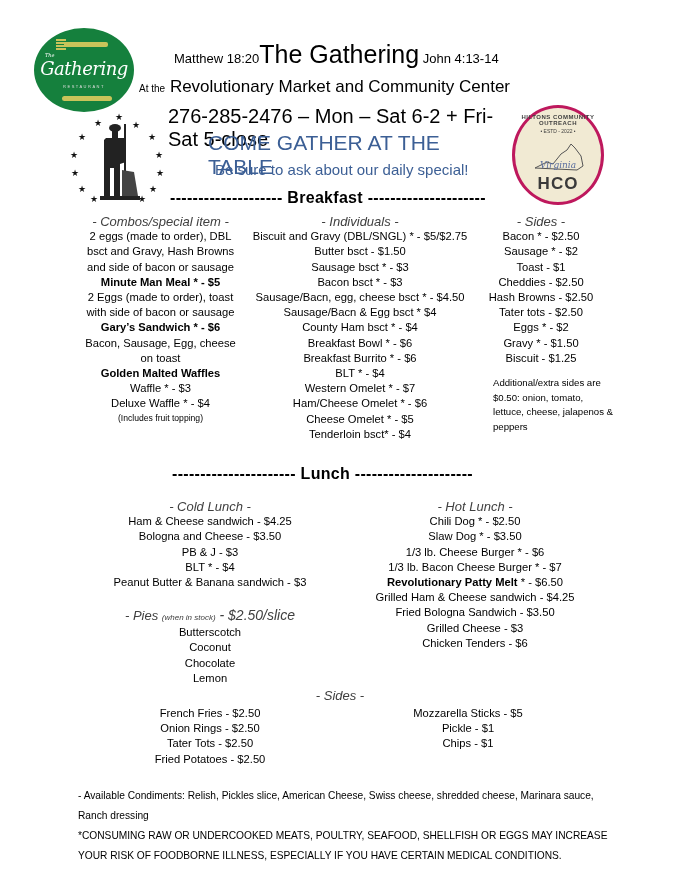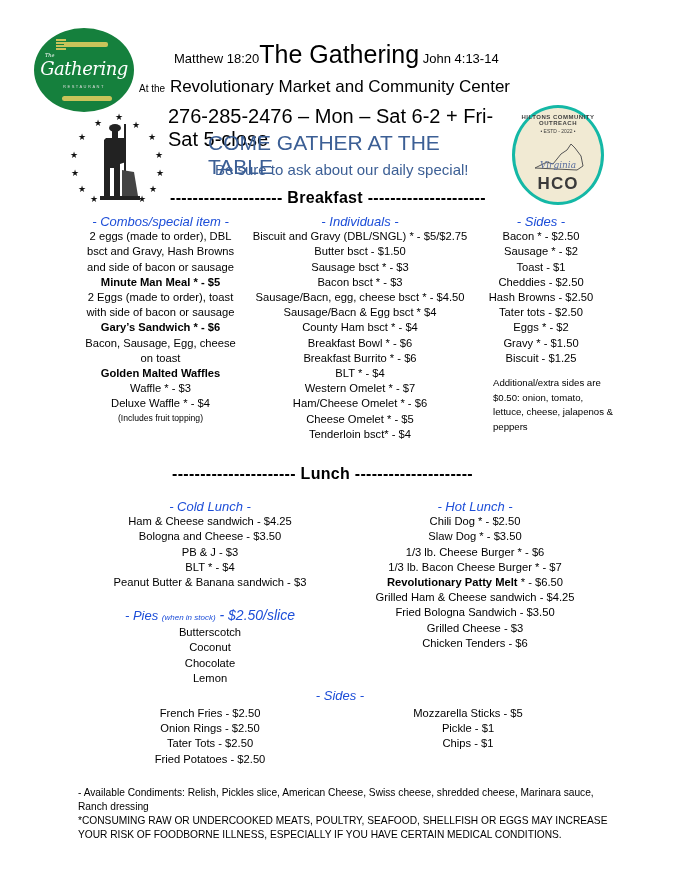--- a/index.html
+++ b/index.html
@@ -18,60 +18,60 @@
       repeating-linear-gradient(to bottom, #c9c45a 0 2px, transparent 2px 3px); }
   .logo-gathering .knife { position:absolute; left:28px; top:68px; width:50px; height:5px; background:#c9c45a; border-radius:3px; }
   .logo-gathering .the { position:absolute; left:11px; top:24px; font-family:"DejaVu Serif", serif; font-style:italic; font-size:5px; color:#fff; }
   .logo-gathering .name { position:absolute; left:0; right:0; top:30px; text-align:center; font-family:"DejaVu Serif", serif; font-style:italic; font-size:18px; color:#fff; letter-spacing:-0.5px; }
   .logo-gathering .rest { position:absolute; left:0; right:0; top:56px; text-align:center; font-size:4px; color:#ddd; letter-spacing:1.5px; }
 
   .minuteman { left: 60px; top: 110px; width: 110px; height: 95px; }
 
   .hco-badge {
     left: 512px; top: 105px; width: 92px; height: 100px; border-radius: 50%;
-    background: #f1ead3; border: 3px solid #14b8a6;
+    background: #f1ead3; border: 3px solid #be185d;
   }
   .hco-badge .ring { position:absolute; left:0; right:0; top:6px; text-align:center; font-size:6px; font-weight:bold; color:#3f3f3f; letter-spacing:0.5px; }
   .hco-badge .estd { position:absolute; left:0; right:0; top:20px; text-align:center; font-size:5px; color:#3f3f3f; }
   .hco-badge .state { position:absolute; left:18px; top:34px; width:52px; height:30px; }
   .hco-badge .va { position:absolute; left:0; right:0; top:52px; text-align:center; font-family:"DejaVu Serif", serif; font-style:italic; font-size:9px; color:#5a6ea0; }
   .hco-badge .hco { position:absolute; left:0; right:0; top:66px; text-align:center; font-size:17px; font-weight:bold; color:#3a3a3a; letter-spacing:1px; }
   .hdr1 { top: 40px; left: 174px; width: 340px; text-align:left; font-size: 13px; }
   .hdr1 .big { font-size: 25px; }
   .hdr2 { top: 77px; left: 139px; width: 380px; text-align:left; font-size: 17px; }
   .hdr2 .small { font-size: 10px; }
   .hdr3 { top: 105px; left: 168px; width: 350px; text-align:left; font-size: 20px; }
   .tagline { top: 131px; left: 208px; width: 290px; text-align:left; font-size: 21px; color: #3c5f95; }
   .special { top: 161px; left: 215px; width: 280px; text-align:left; font-size: 15px; color: #3c5f95; }
 
   .divider-title { font-size: 16px; font-weight: bold; letter-spacing: 0.3px; white-space: nowrap; }
   .bk-title { top: 189px; left: 170px; }
   .ln-title { top: 465px; left: 172px; }
 
-  .section-head { color: #1d4ed8; font-style: italic; font-size: 13px; text-align: center; }
+  .section-head { color: #404040; font-style: italic; font-size: 13px; text-align: center; }
   .col { text-align: center; font-size: 11.2px; line-height: 15.2px; }
   .col .bold { font-weight: bold; }
   .col .tiny { font-size: 8.6px; line-height: 12px; }
 
   .col-combos { left: 78px; top: 214px; width: 165px; }
   .col-indiv { left: 250px; top: 214px; width: 220px; }
   .col-sides { left: 480px; top: 214px; width: 122px; }
   .extra-note { left: 493px; top: 376px; width: 120px; font-size: 9.6px; line-height: 14.6px; text-align: left; }
 
   .col-cold { left: 105px; top: 499px; width: 210px; }
   .col-hot { left: 365px; top: 499px; width: 220px; }
   .col-pies { left: 105px; top: 608px; width: 210px; }
   .pies-head { white-space: nowrap; }
   .pies-head .when { font-size: 8px; }
 
   .sides-lunch-head { left: 240px; top: 688px; width: 200px; }
   .col-lsides-l { left: 140px; top: 706px; width: 140px; }
   .col-lsides-r { left: 408px; top: 706px; width: 120px; }
 
-  .footer { left: 78px; top: 786px; width: 530px; font-size: 10.2px; line-height: 14px; }
+  .footer { left: 78px; top: 786px; width: 530px; font-size: 10.2px; line-height: 20px; }
 </style>
 </head>
 <body>
 
 <div class="abs logo-gathering">
   <div class="fork"></div>
   <div class="the">The</div>
   <div class="name">Gathering</div>
   <div class="rest">RESTAURANT</div>
   <div class="knife"></div>

